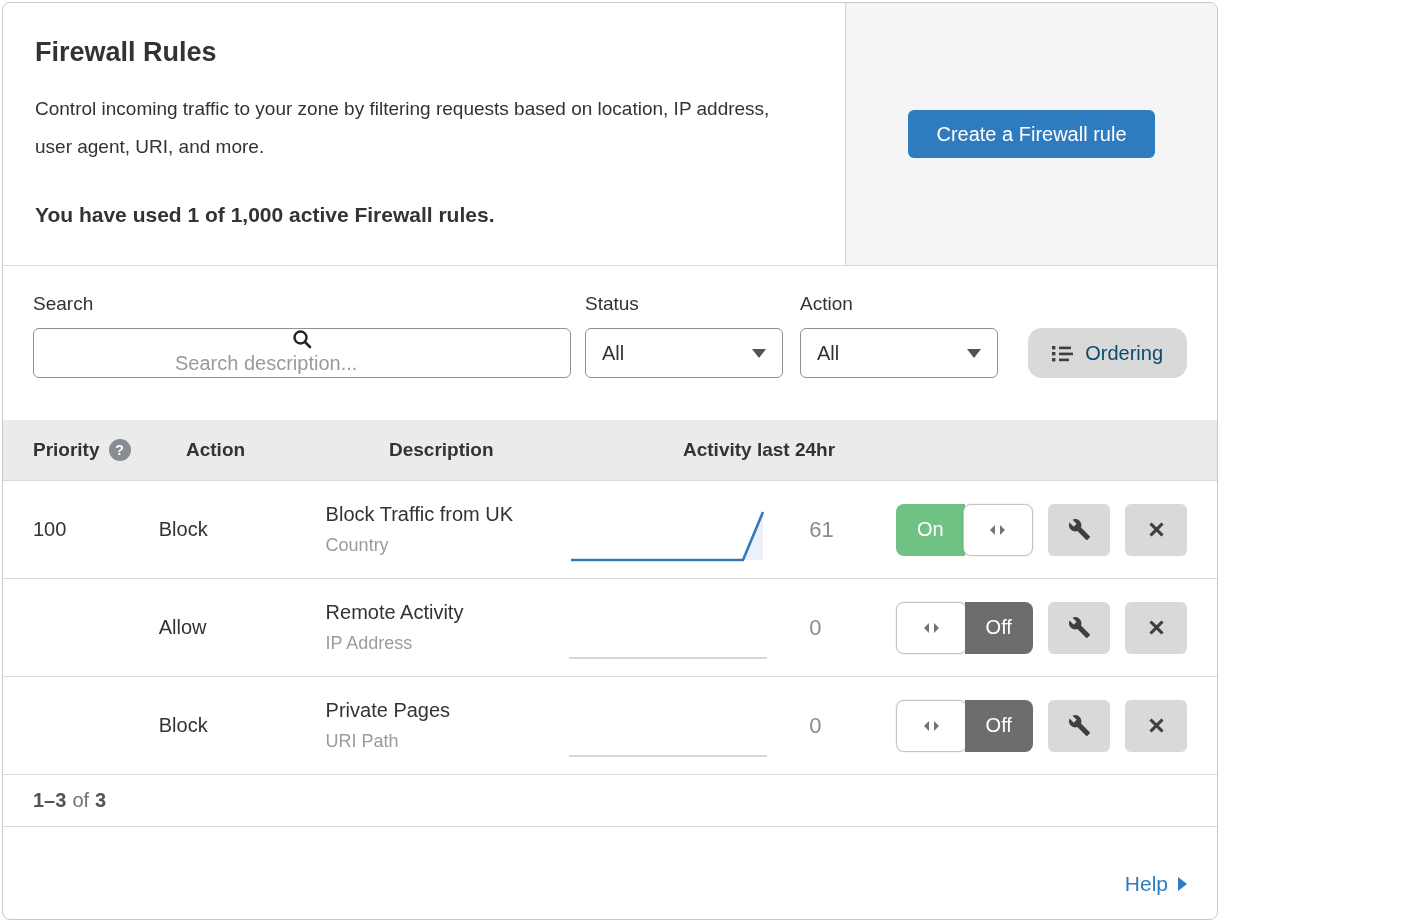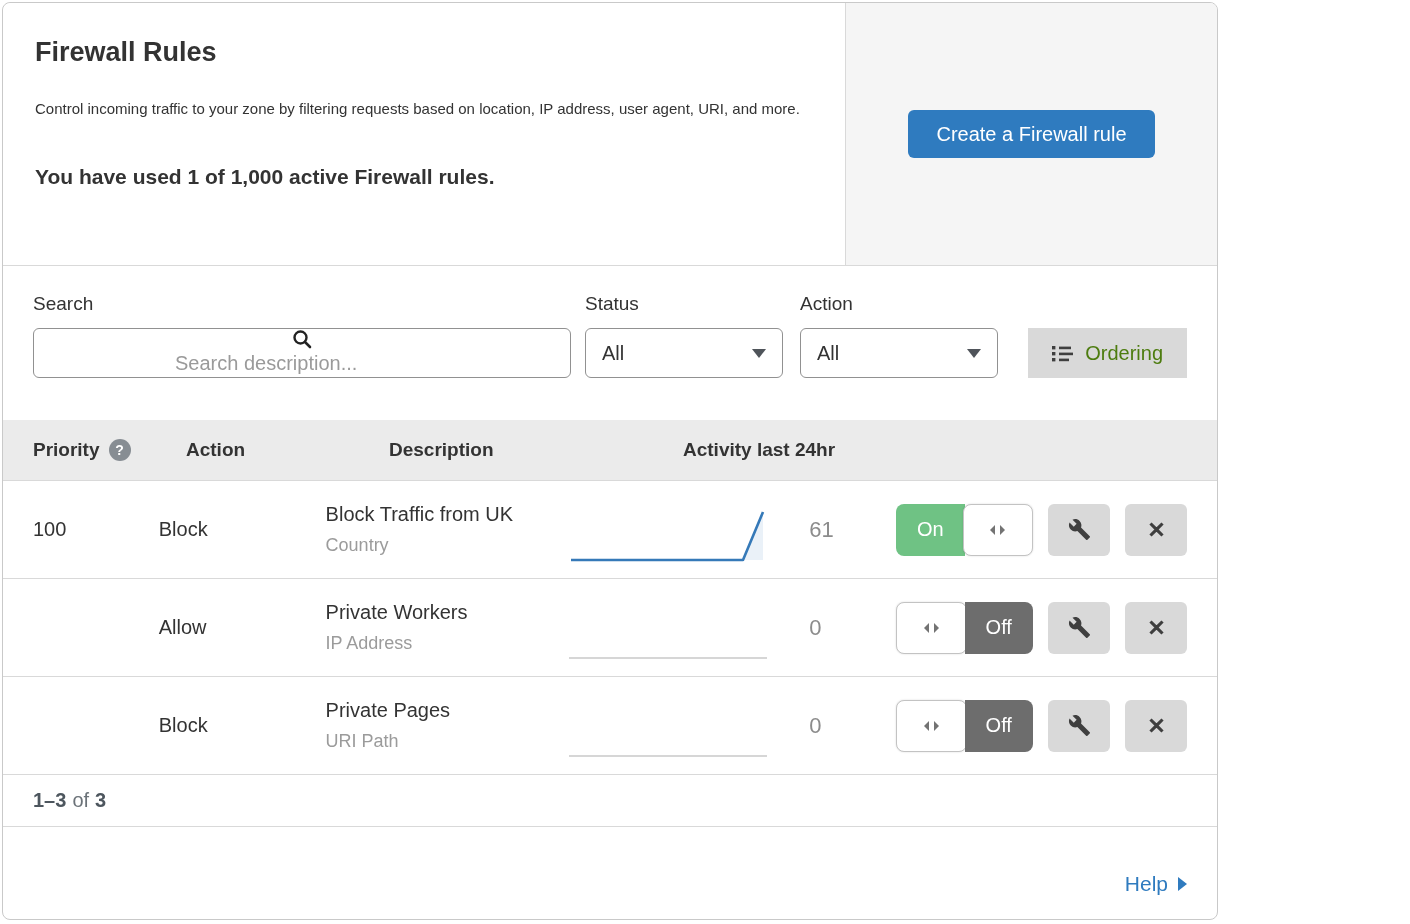--- a/index.html
+++ b/index.html
@@ -15,21 +15,21 @@
   .top-left {
     width: 843px; background: #fff; padding: 34px 32px;
     border-right: 1px solid #d9d9d9; border-bottom: 1px solid #d9d9d9;
     border-radius: 8px 0 0 0;
   }
   .top-right {
     flex: 1; background: #f5f5f5; border-bottom: 1px solid #d9d9d9;
     display: flex; align-items: center; justify-content: center;
   }
   .page-title { font-size: 27px; font-weight: bold; color: #333; margin-bottom: 22px; }
-  .page-desc { font-size: 15px; line-height: 38px; color: #333; max-width: 770px; }
+  .page-desc { font-size: 19px; line-height: 38px; color: #333; max-width: 770px; }
   .page-usage { font-size: 21px; font-weight: bold; color: #333; margin-top: 37px; }
   .create-btn {
     background: #2f7bbf; color: #fff; font-size: 20px; font-family: inherit;
     border: none; border-radius: 6px; padding: 0 28px; height: 48px; cursor: pointer;
   }
 
   
   .filters { padding: 27px 30px 42px 30px; display: flex; align-items: flex-end; flex: 0 0 auto; }
   .fgroup { display: flex; flex-direction: column; }
   .flabel { font-size: 19px; color: #333; margin-bottom: 13px; }
@@ -48,21 +48,21 @@
     padding: 0 16px; font-size: 20px; color: #333; background: #fff; cursor: pointer;
   }
   .gap14 { margin-left: 14px; }
   .gap17 { margin-left: 17px; }
   .caret-down {
     width: 0; height: 0; border-left: 7px solid transparent; border-right: 7px solid transparent;
     border-top: 9px solid #4f545a;
   }
   .ordering-btn {
     margin-left: auto; height: 50px; padding: 0 24px; background: #d9d9d9; border: none;
-    border-radius: 0; font-size: 20px; font-family: inherit; color: #4d7c0f;
+    border-radius: 14px; font-size: 20px; font-family: inherit; color: #0c4a6e;
     display: flex; align-items: center; gap: 12px; cursor: pointer;
   }
 
   
   .thead {
     height: 60px; background: #ebebeb; display: flex; align-items: center;
     font-size: 19px; font-weight: bold; color: #333; flex: 0 0 auto;
   }
   .trow { height: 98px; display: flex; align-items: center; border-top: 1px solid #d9d9d9; flex: 0 0 auto; }
   .trow:first-of-type { border-top: none; }
@@ -219,21 +219,21 @@
           <path class="icon-dark" stroke="#3f3f3f" stroke-width="1.6" d="M19 6.41L17.59 5 12 10.59 6.41 5 5 6.41 10.59 12 5 17.59 6.41 19 12 13.41 17.59 19 19 17.59 13.41 12z"></path>
         </svg>
       </button>
     </div>
   </div>
 
   <div class="trow">
     <div class="cell c-priority"></div>
     <div class="cell c-action">Allow</div>
     <div class="cell c-desc">
-      <div class="desc-title">Private Workers</div>
+      <div class="desc-title">Remote Activity</div>
       <div class="desc-sub">IP Address</div>
     </div>
     <div class="cell c-activity">
       <svg class="sparkline" width="202" height="60" viewBox="0 0 202 60">
         <line x1="2" y1="54" x2="200" y2="54" stroke="#c9c9c9" stroke-width="1.6"></line>
       </svg>
       <span class="count">0</span>
     </div>
     <div class="cell c-controls">
       <div class="toggle toggle--off">

